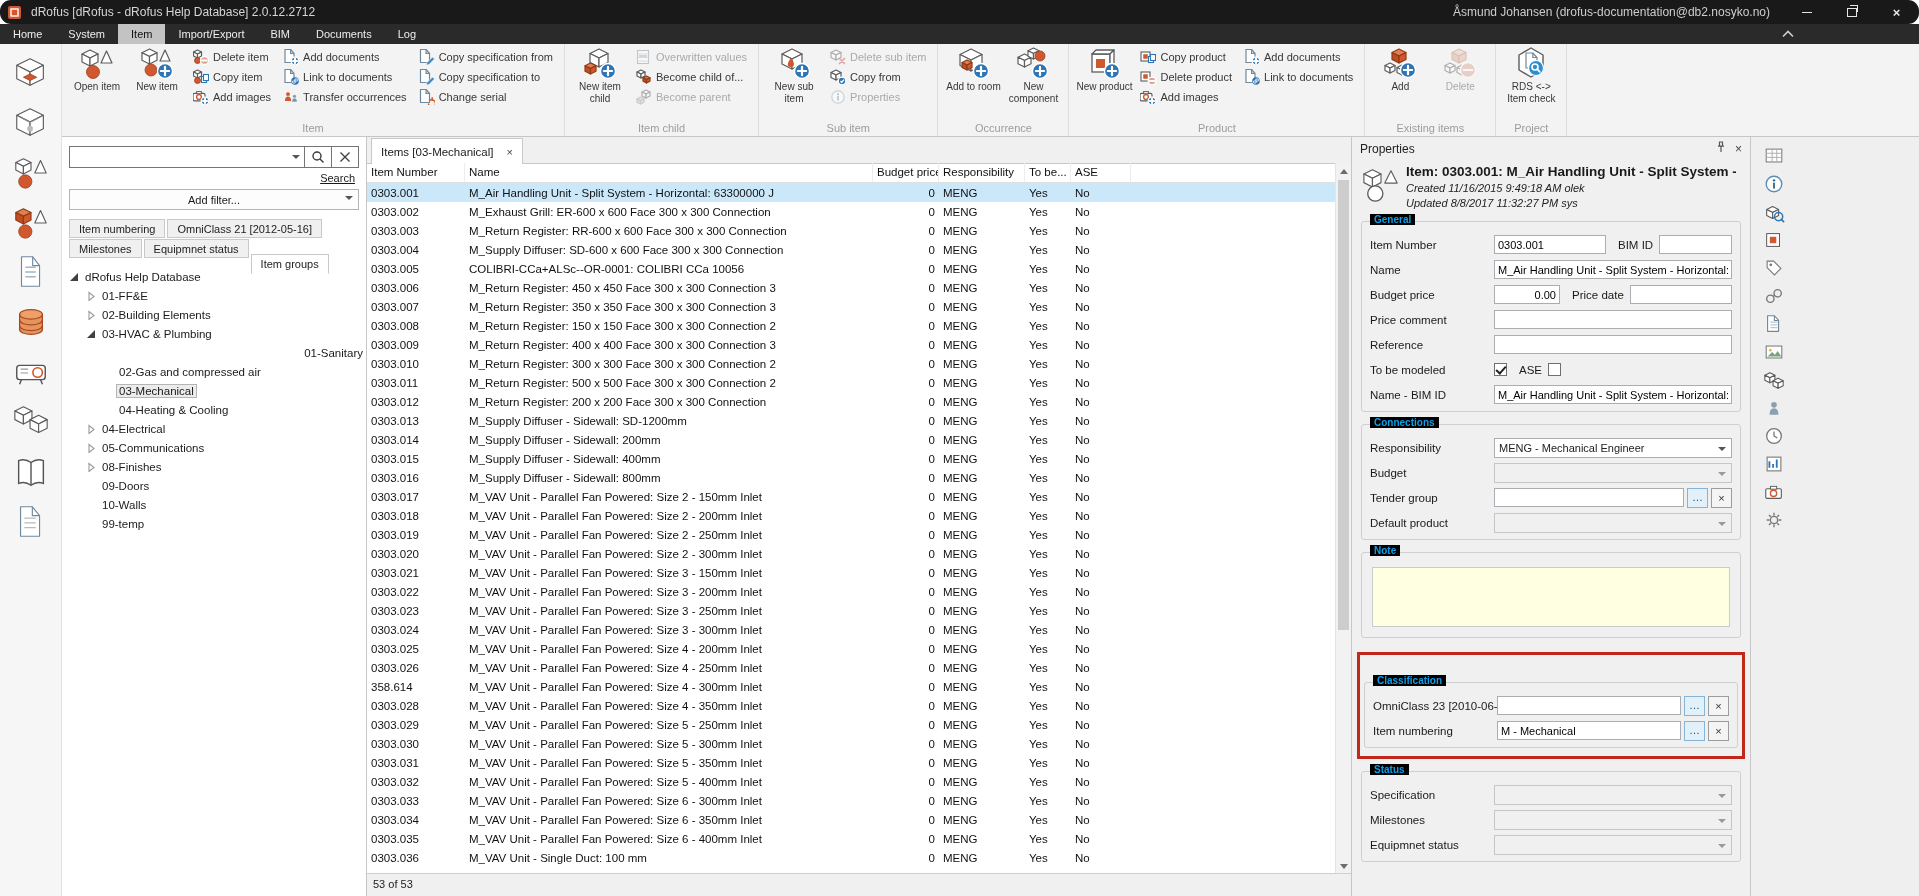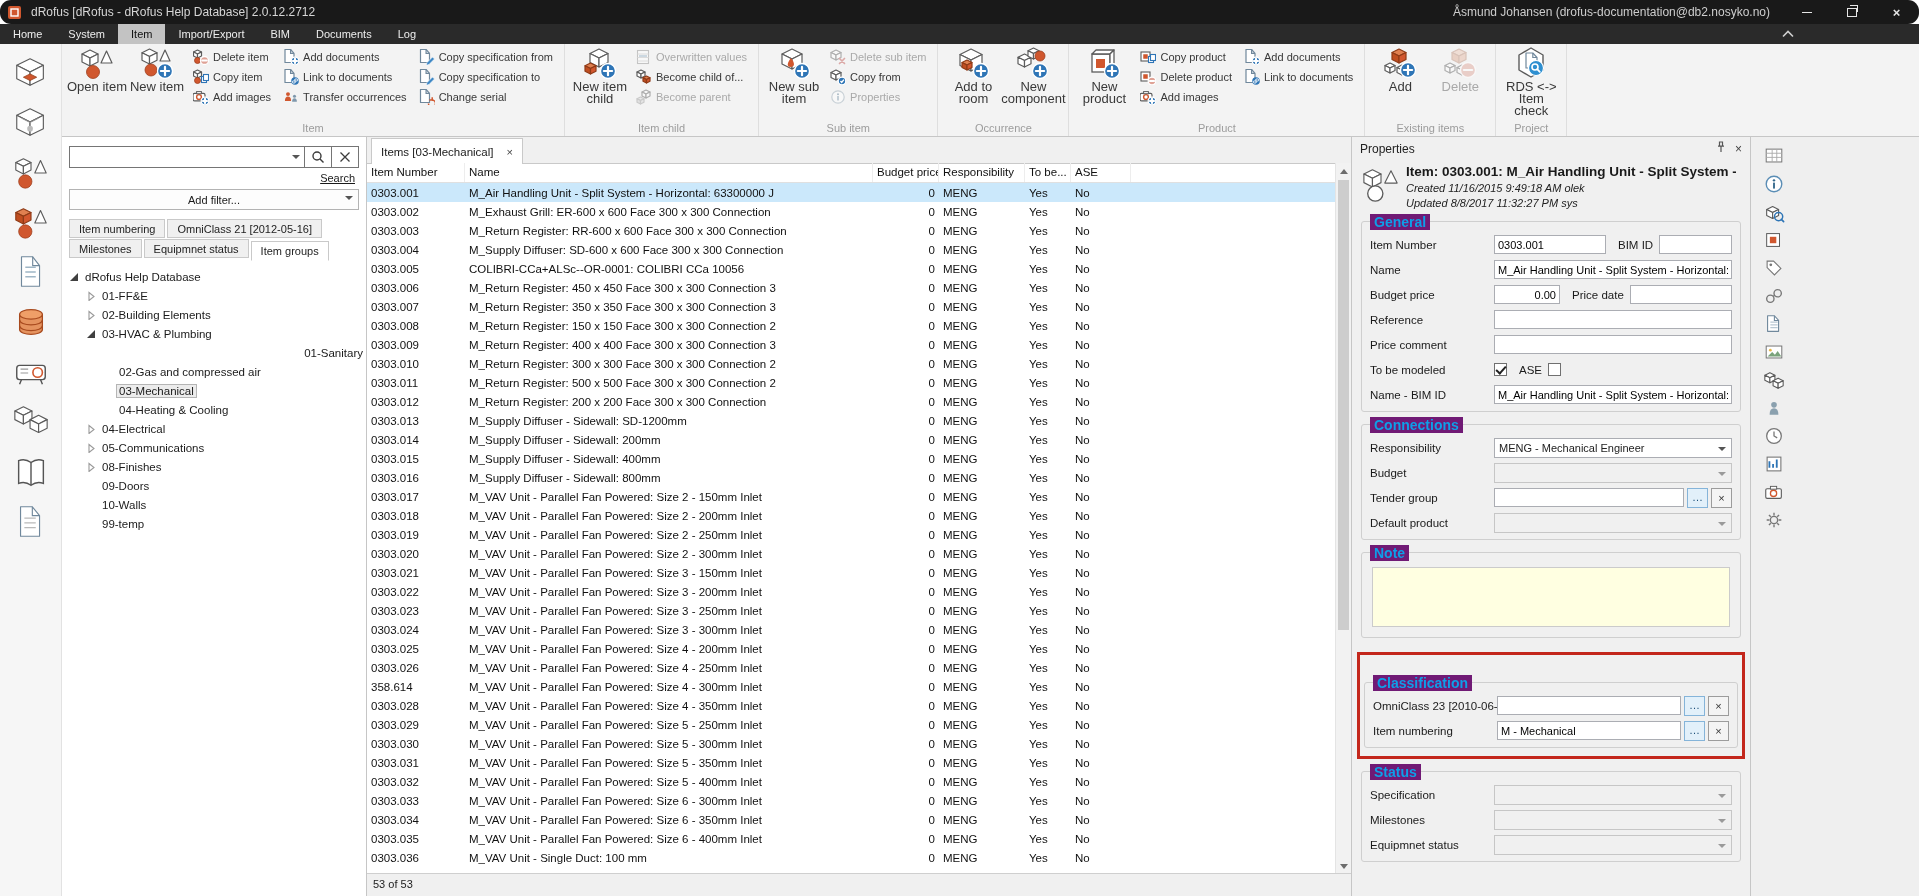--- a/index.html
+++ b/index.html
@@ -28,21 +28,21 @@
              border-right:1px solid #e2e2e2;box-sizing:border-box;}
   .lsbtn{width:46px;height:45px;margin:5px auto 5px;display:flex;align-items:center;justify-content:center;}
   
   #ribbon{position:absolute;left:62px;top:44px;width:1857px;height:93px;background:#f3f3f3;
           border-bottom:1px solid #d6d6d6;box-sizing:border-box;display:flex;align-items:stretch;}
   .rgroup{display:flex;flex-direction:column;border-right:1px solid #dedede;padding:2px 5px 0;}
   .rgc{flex:1;display:flex;align-items:flex-start;}
   .rgl{height:15px;line-height:14px;text-align:center;font-size:11px;color:#9c9c9c;}
   .rbig{width:60px;display:flex;flex-direction:column;align-items:center;padding-top:1px;flex:none;}
   .ricon32{width:32px;height:32px;flex:none;}
-  .rlabel{font-size:13px;line-height:12px;text-align:center;color:#383838;margin-top:2px;}
+  .rlabel{font-size:10px;line-height:12px;text-align:center;color:#383838;margin-top:2px;}
   .rcol{display:flex;flex-direction:column;margin:1px 2px;}
   .rsmall{display:flex;align-items:center;height:20px;font-size:11px;color:#383838;
           padding:0 4px;white-space:nowrap;text-align:center;}
   .ricon16{width:16px;height:16px;margin-right:4px;flex:none;}
   .dis{color:#a9a9a9!important;}
   .dis .rlabel{color:#a9a9a9;}
   .dis svg{opacity:.45;}
   
   #navpane{position:absolute;left:62px;top:136px;width:305px;height:760px;background:#fff;
            border-top:1px solid #c6c6c6;border-right:1px solid #c6c6c6;box-sizing:border-box;}
@@ -58,21 +58,21 @@
           justify-content:center;background:#fff;box-sizing:border-box;}
   #nplink{text-align:right;padding:4px 11px 0;font-size:11px;}
   #nplink span{text-decoration:underline;cursor:pointer;}
   #npfilter{margin:5px 7px 0;height:19px;border:1px solid #b3b3b3;background:#fdfdfd;display:flex;
             align-items:center;justify-content:center;font-size:11px;position:relative;}
   #npfilter .caret{position:absolute;right:5px;top:6px;margin:0;}
   .nptabs{display:flex;margin:0 7px;align-items:flex-end;}
   .nptabs.first{margin-top:9px;}
   .nptab{height:19px;line-height:19px;padding:0 9px;font-size:11px;background:#f0f0f0;
          border:1px solid #c9c9c9;margin-right:2px;color:#222;box-sizing:border-box;}
-  .nptab.active{background:#fff;border-bottom:1px solid #fff;height:20px;position:relative;top:3px;}
+  .nptab.active{background:#fff;border-bottom:1px solid #fff;height:20px;position:relative;top:16px;}
   #nptree{padding-top:9px;font-size:11.5px;color:#1a1a1a;}
   .titem{height:19px;display:flex;align-items:center;}
   .tarrow{width:11px;height:11px;margin-right:3px;flex:none;display:flex;align-items:center;justify-content:center;}
   .tlabel{padding:1px 3px;white-space:nowrap;}
   .titem.selected .tlabel{background:#ececec;border:1px solid #b5b5b5;padding:0 2px;}
   
   #tablepane{position:absolute;left:367px;top:136px;width:984px;height:760px;background:#fff;
              border-top:1px solid #c6c6c6;box-sizing:border-box;}
   #ttabrow{height:26px;background:#f0f0f0;border-bottom:1px solid #c9c9c9;display:flex;align-items:flex-end;}
   #ttab{height:25px;margin-left:4px;background:#fff;border:1px solid #c9c9c9;border-bottom:none;
@@ -100,22 +100,22 @@
            border-top:1px solid #cfcfcf;font-size:11px;line-height:21px;padding-left:6px;color:#222;}
   
   #proppane{position:absolute;left:1351px;top:136px;width:400px;height:760px;background:#f0f0f0;
             border:1px solid #c6c6c6;border-bottom:none;box-sizing:border-box;overflow:hidden;}
   #proppane .panehead{background:#f0f0f0;border-bottom:none;}
   #itemhdr{display:flex;padding:4px 10px 0;}
   #itemglyph{width:44px;flex:none;padding-top:2px;}
   #ittitle{font-weight:bold;font-size:13.5px;white-space:nowrap;overflow:hidden;width:330px;}
   .itmeta{font-style:italic;font-size:11px;margin-top:3px;color:#222;}
   .pgroup{border:1px solid #cfcfcf;border-radius:3px;margin:12px 9px 0;padding:10px 8px 4px;position:relative;background:#f0f0f0;}
-  .glabel{position:absolute;top:-8px;left:8px;background:#701a75;padding:0 4px;color:#0e9fe8;
-          font-weight:bold;font-size:14px;}
+  .glabel{position:absolute;top:-8px;left:8px;background:#000000;padding:0 4px;color:#0e9fe8;
+          font-weight:bold;font-size:10px;}
   .prow{display:flex;align-items:center;height:25px;}
   .plabel{width:124px;font-size:11.5px;flex:none;white-space:nowrap;}
   .plabel2{font-size:11.5px;margin:0 6px 0 12px;flex:none;}
   .pctl{flex:1;display:flex;align-items:center;min-width:0;}
   .pin{height:19px;border:1px solid #abadb3;background:#fff;font:11px "Liberation Sans",sans-serif;
        padding:0 3px;box-sizing:border-box;flex:1;min-width:0;}
   .pin.fix{flex:none;}
   .pin.num{text-align:right;}
   .psel{height:20px;border:1px solid #abadb3;background:#fff;flex:1;font-size:11px;line-height:18px;
         padding:0 18px 0 4px;position:relative;box-sizing:border-box;color:#222;overflow:hidden;white-space:nowrap;}
@@ -1111,27 +1111,27 @@
     </div>
     <div class="prow">
       <span class="plabel">Budget price</span>
       <div class="pctl">
         <input class="pin fix num" style="width: 66px;" value="0.00">
         <span class="plabel2">Price date</span>
         <input class="pin" value="" style="">
       </div>
     </div>
     <div class="prow">
-      <span class="plabel">Reference</span>
+      <span class="plabel">Price comment</span>
       <div class="pctl">
           <input class="pin" value="" style="">
         </div>
     </div>
     <div class="prow">
-      <span class="plabel">Price comment</span>
+      <span class="plabel">Reference</span>
       <div class="pctl">
           <input class="pin" value="" style="">
         </div>
     </div>
     <div class="prow">
       <span class="plabel">To be modeled</span>
       <div class="pctl">
         <span class="cb on"></span>
         <span class="plabel2">ASE</span>
         <span class="cb"></span>

